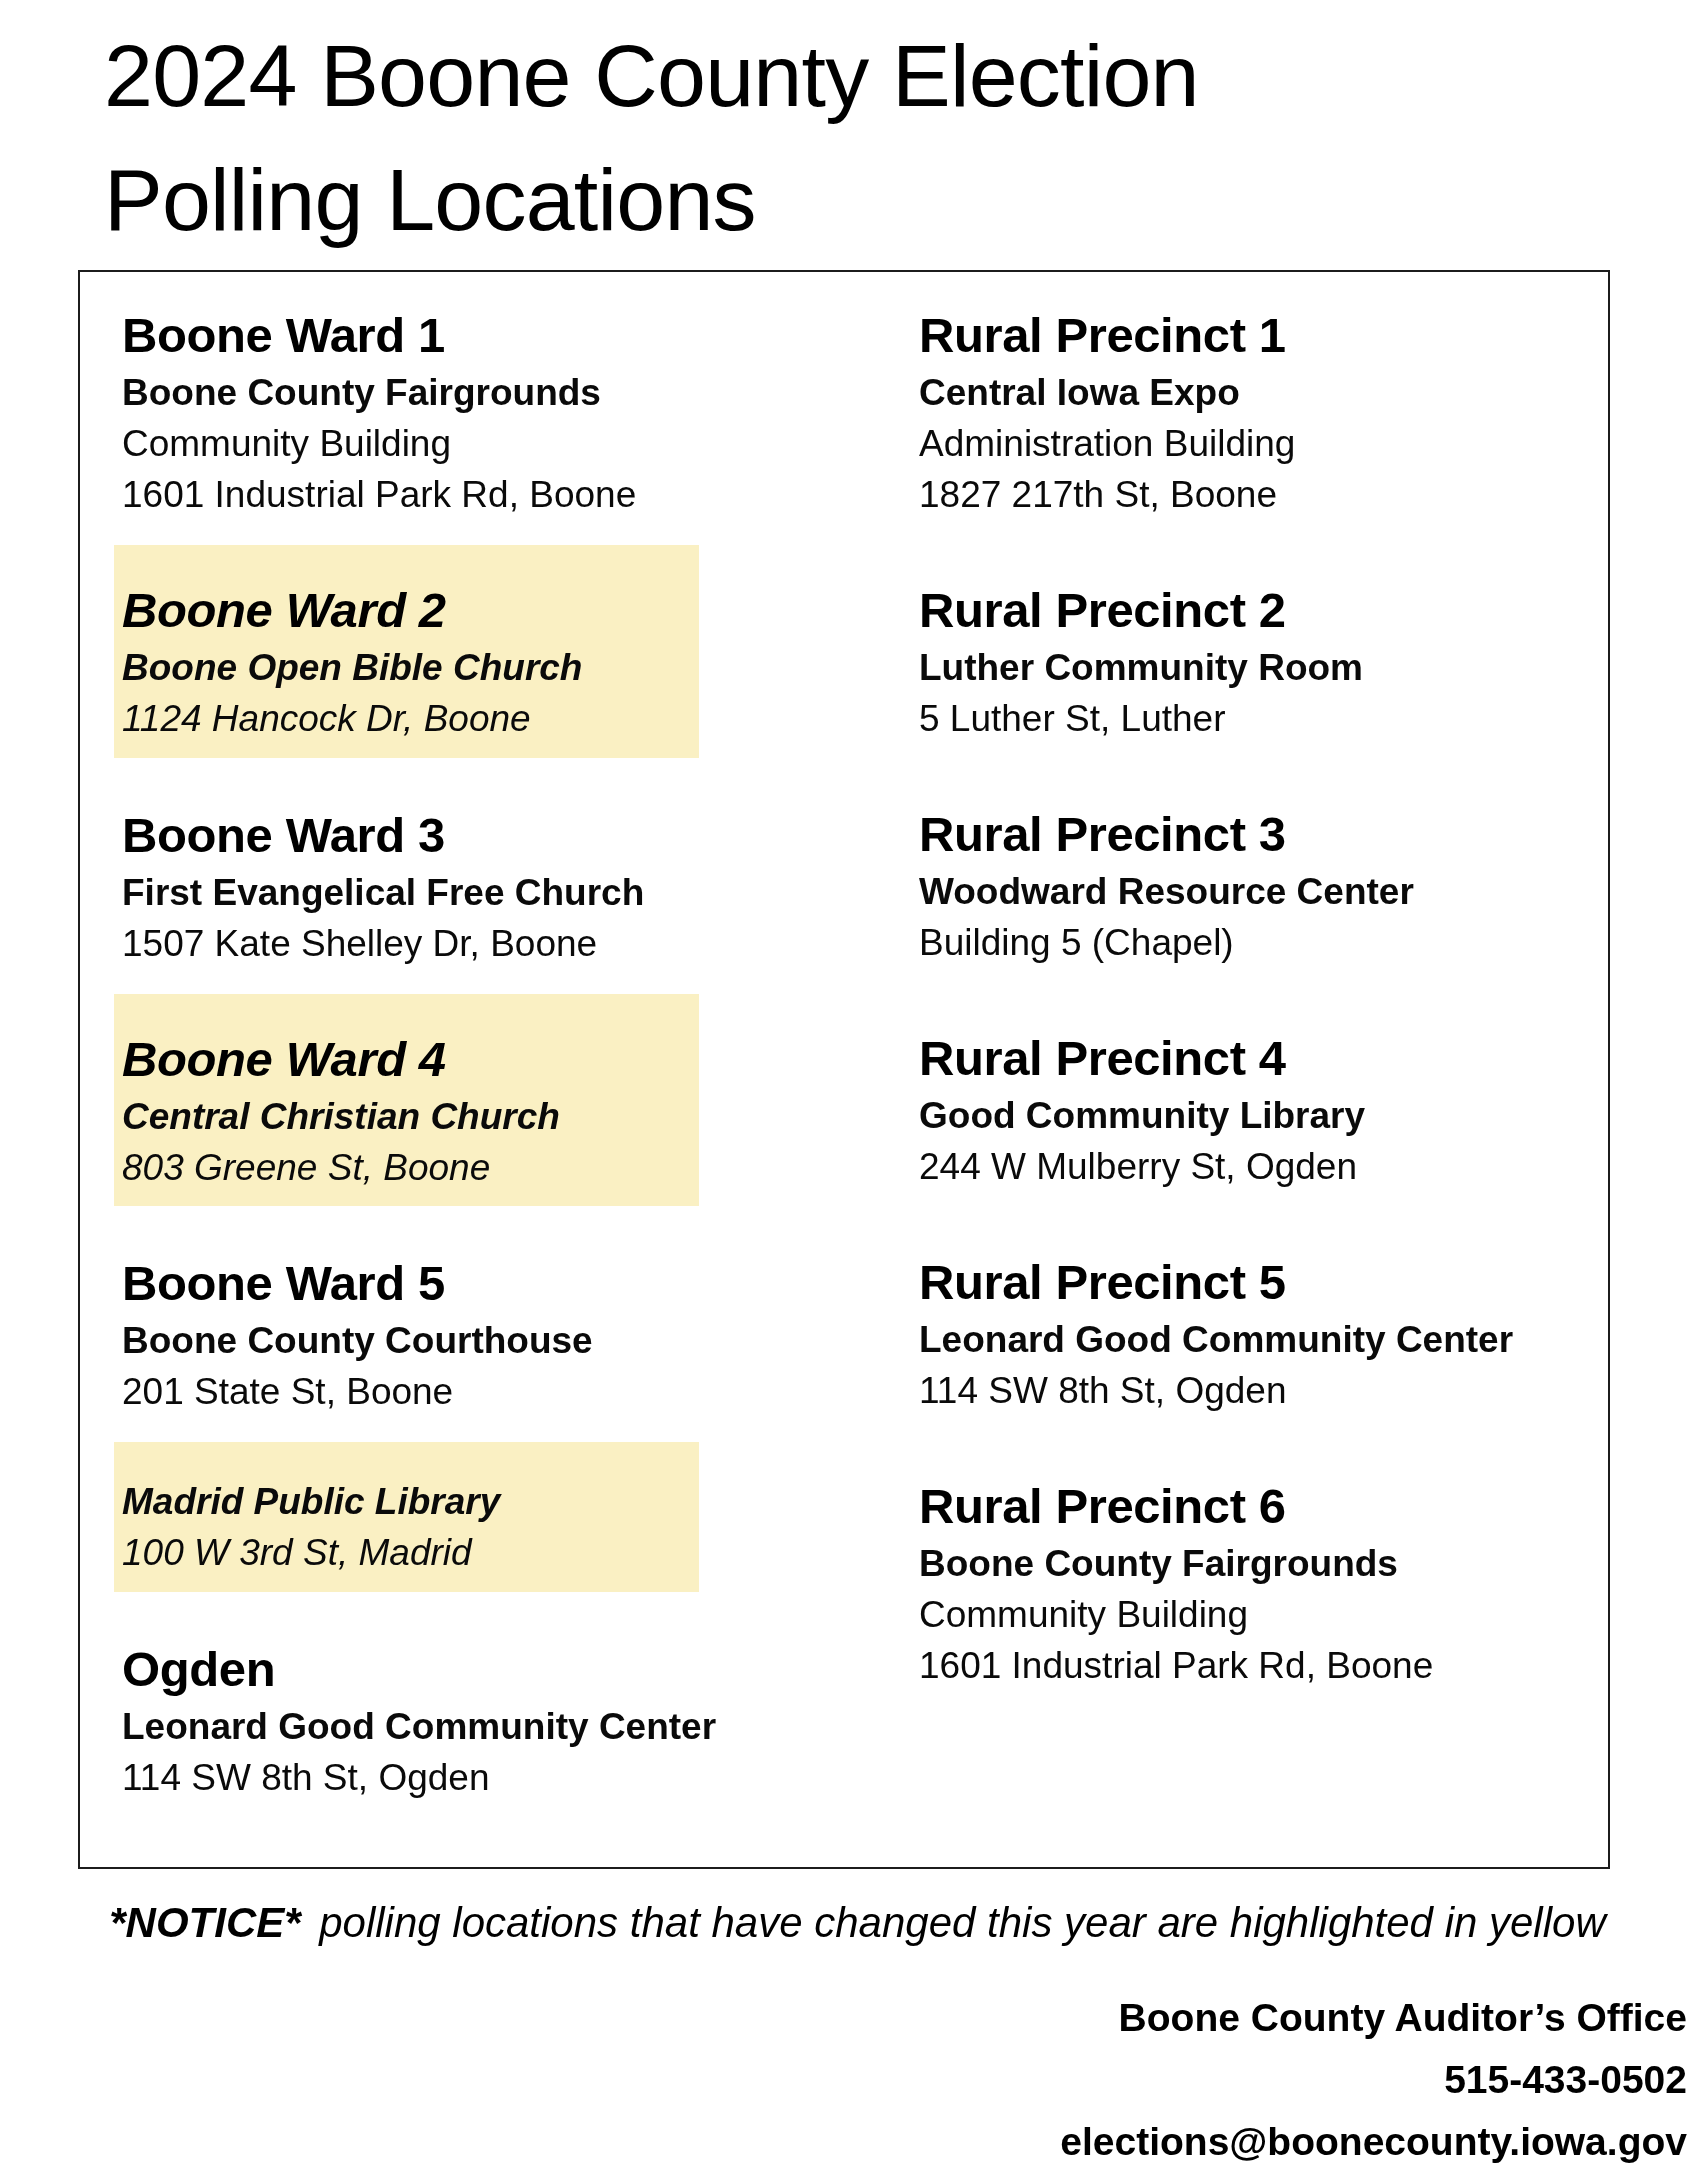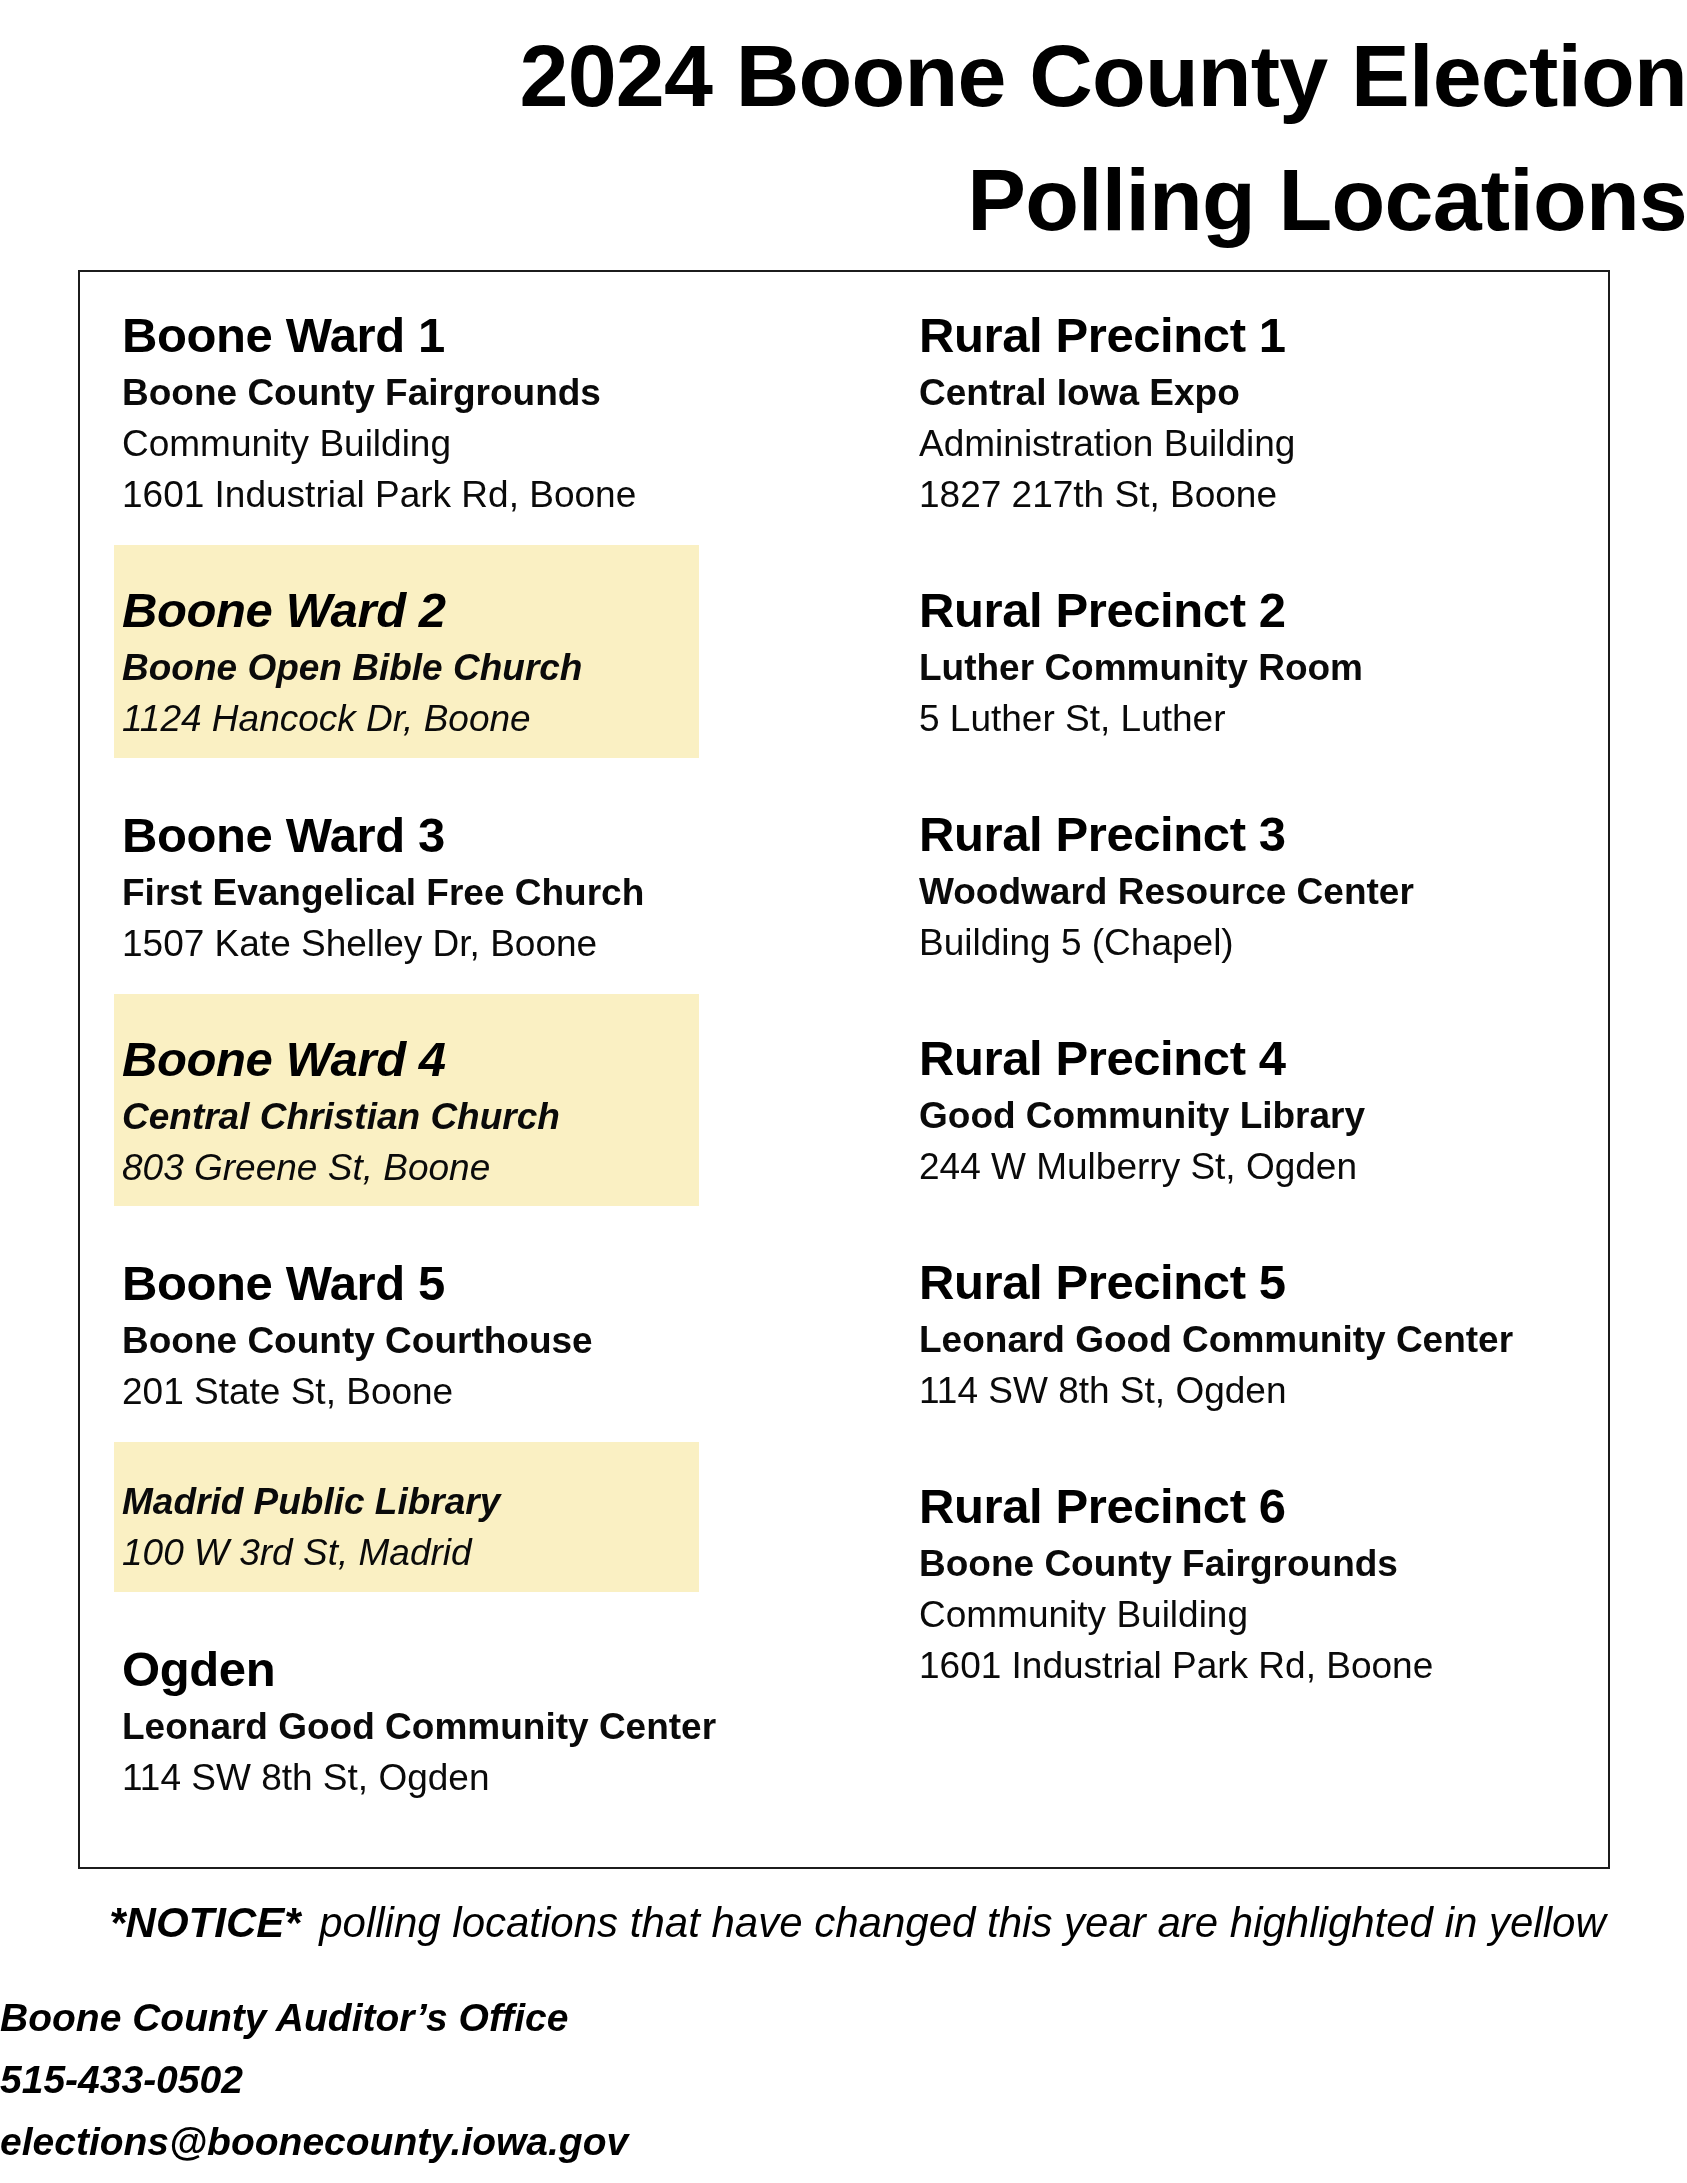--- a/index.html
+++ b/index.html
@@ -11,22 +11,22 @@
   body{
     width:1687px;height:2183px;
     background:#ffffff;
     color:var(--text);
     font-family:"Liberation Sans", sans-serif;
     overflow:hidden;
   }
   .title{
     padding-top:13.5px;
     padding-left:104px;
-    text-align:right;
-    font-weight:700;
+    text-align:left;
+    font-weight:400;
     font-size:88px;
     line-height:1.42;
     letter-spacing:-0.8px;
     color:#000;
   }
   .box{
     box-sizing:border-box;
     margin:6.7px 78px 0 78px;
     width:1532px;
     height:1599px;
@@ -72,22 +72,21 @@
     font-size:42px;
     color:#000;
   }
   .notice .label{
     font-weight:800;
     margin-right:18.6px;
     margin-left:28px;
   }
   .footer{
     margin-top:40px;
-    text-align:left;
-    font-style:italic;
+    text-align:right;
     font-weight:700;
     font-size:39px;
     line-height:62px;
     color:#000;
   }
 </style>
 </head>
 <body>
 
 <div class="title">

